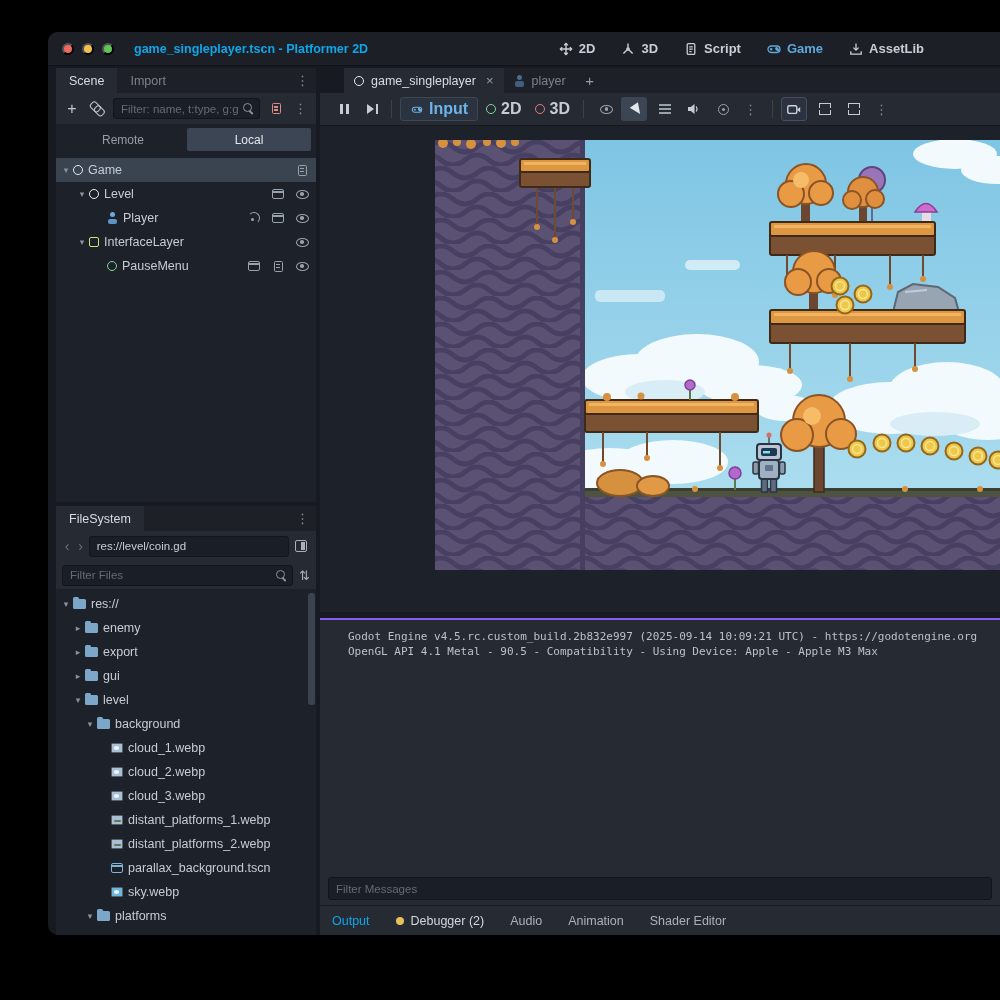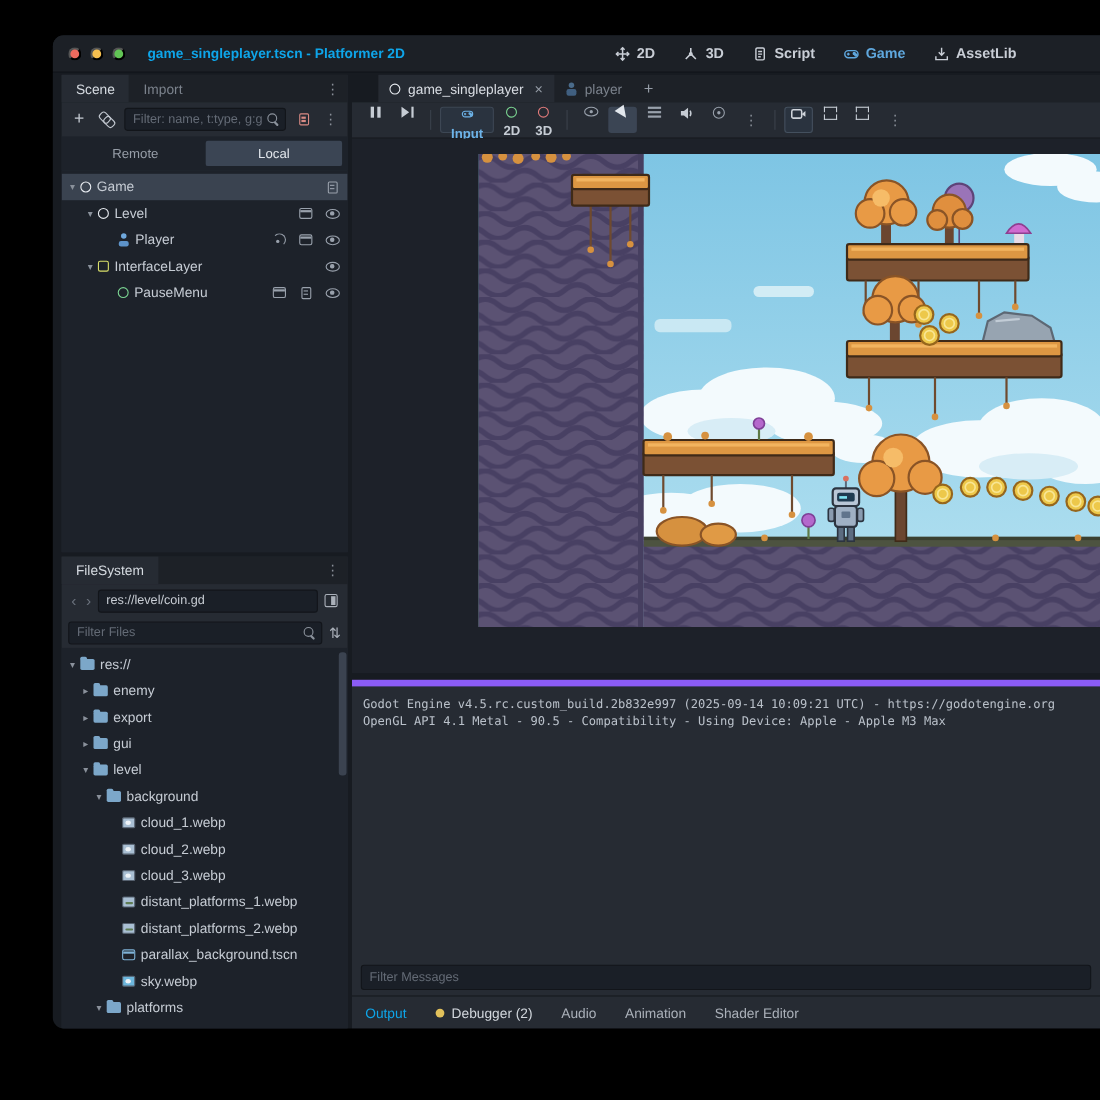--- a/index.html
+++ b/index.html
@@ -122,32 +122,32 @@
   
   .main-area { position:absolute; left:272px; right:0; top:36px; bottom:0; }
   .stabbar { position:absolute; left:0; right:0; top:0; height:25px; background:#1d2127; display:flex; align-items:stretch;margin-left:24px; }
   .stab { display:flex; align-items:center; gap:7px; padding:0 10px; font-size:12.5px; color:#7b828c; background:none; border:none; }
   .stab.active { background:#262b33; color:#d8dce2; }
   .stab .close { color:#959ca6; font-size:13px; margin-left:3px; background:none; border:none; }
   .newtab { width:28px; display:flex; align-items:center; justify-content:center; color:#959ca6; font-size:15px; background:none; border:none; }
 
   .main-toolbar { position:absolute; left:0; right:0; top:25px; height:33px; background:#262b33;
     border-bottom:1px solid #14171c; display:flex; align-items:center; gap:3px; padding:0 8px; }
-  .mbtn { height:24px; min-width:26px; padding:0 5px; display:flex; align-items:center; justify-content:space-between;
-    gap:5px; border-radius:3px; color:#c6ccd4; font-size:12px; font-weight:600; background:none; border:none;flex-direction:column; }
+  .mbtn { height:24px; min-width:26px; padding:0 5px; display:flex; align-items:center; justify-content:flex-end;
+    gap:5px; border-radius:3px; color:#c6ccd4; font-size:16px; font-weight:600; background:none; border:none; }
   .mbtn.active-tool { background:#3b4554; }
   .mbtn.input-btn { background:#2a333f; border:1px solid #3d4754; color:#6db3e8; padding:0 9px; }
   .mbtn.embed-btn { background:#2a333f; border:1px solid #44505e; }
   .sep { width:1px; height:18px; background:#3a414b; margin:0 5px; flex:none; }
 
   .viewport { position:absolute; left:0; right:0; top:58px; height:486px; background:#1d2129; }
   .game-render { position:absolute; left:115px; top:14px; width:565px; height:430px; display:block; }
 
   .output-panel { position:absolute; left:0; right:0; top:550px; height:287px; background:#262b33;
-    border-top:6px solid #8b5cf6; padding:9px 10px; }
+    border-top:2px solid #8b5cf6; padding:9px 28px; }
   .oline { font-family:"DejaVu Sans Mono", monospace; font-size:11px; line-height:15px; color:#bac1ca; white-space:pre; }
   .output-filter-wrap { position:absolute; left:8px; right:8px; bottom:5px;margin-top:13px; }
 
   .bottom-tabs { position:absolute; left:0; right:0; bottom:0; height:30px; background:#262b33;
     border-top:1px solid #171b21; display:flex; align-items:center; gap:26px; padding:0 12px; }
   .btab { font-size:12.5px; color:#aab0b9; display:flex; align-items:center; gap:7px; background:none; border:none; }
   .btab.active { color:#0ea5e9; }
   .btab .dot { width:8px; height:8px; border-radius:50%; background:#e2c15b; }
   .btab.debugger { color:#d2d7dd; }
 </style>

